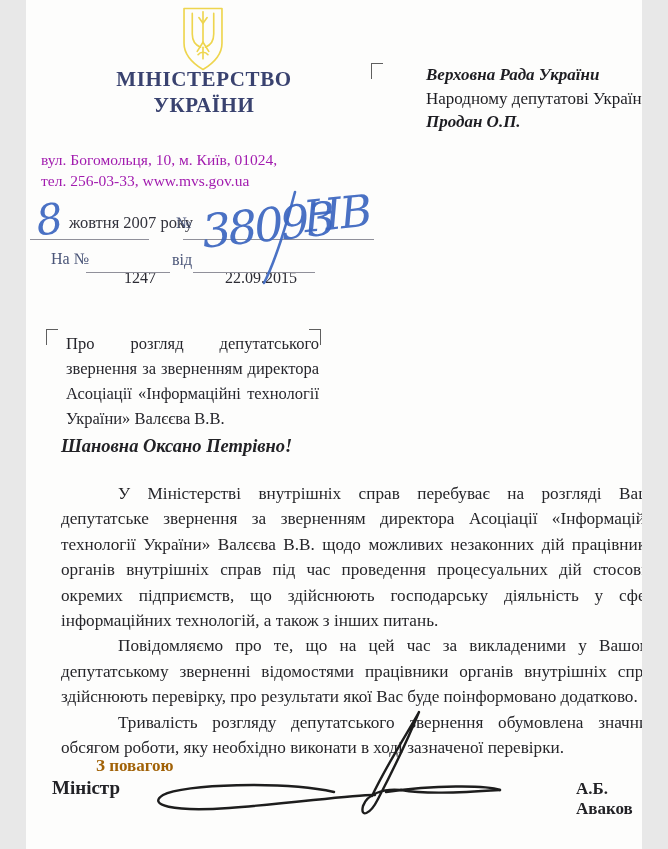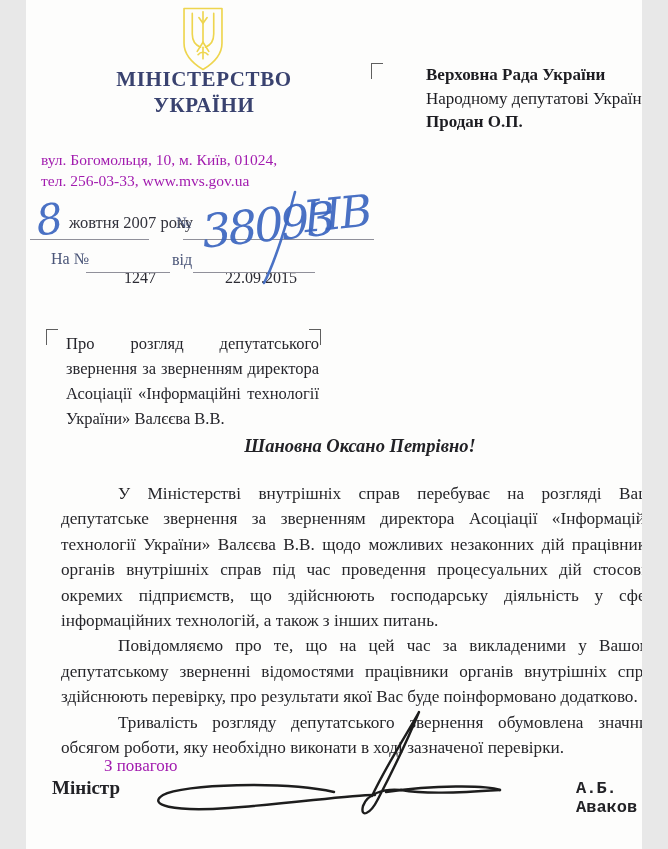--- a/index.html
+++ b/index.html
@@ -26,21 +26,21 @@
   .addr{
     left:15px;
     font-size:15.5px;line-height:21px;
     color:#a21caf;
   }
   .addr1{top:149px;}
   .addr2{top:170px;}
 
   
   .recipient{left:400px;top:63px;width:235px;font-size:17px;line-height:23.5px;color:#1d1d22;}
-  .recipient .bold{font-weight:bold;}
+  .recipient .bold{font-weight:bold;font-style:italic;}
   .corner{width:11px;height:15px;}
   .corner-l{border-left:1.5px solid #5f5f5f;border-top:1.5px solid #5f5f5f;}
   .corner-r{border-right:1.5px solid #5f5f5f;border-top:1.5px solid #5f5f5f;}
 
   
   .date-printed{left:43px;top:213px;font-size:16.5px;color:#33333c;}
   .numero-sign{left:150px;top:214px;font-size:16px;color:#4a5578;z-index:1;}
   .uline{border-bottom:1.2px solid #90909a;height:1px;}
   .ref-label{font-size:16px;color:#4a5578;}
   .ref-value{font-size:16px;color:#2b2b33;margin-top:20px;}
@@ -48,38 +48,37 @@
   
   .subject{
     left:40px;top:331px;width:253px;
     font-size:16.5px;line-height:25px;
     text-align:justify;color:#26262c;
   }
 
   
   .salutation{
     left:35px;top:436px;width:598px;
-    text-align:center;
     font-weight:bold;font-style:italic;
     font-size:18.5px;color:#222226;
   }
 
   
   .body-text{
     left:35px;top:481px;width:598px;
     font-size:17.2px;line-height:25.4px;
     text-align:justify;
     color:#26262a;
   }
   .body-text p{margin:0;text-indent:57px;}
 
   
-  .closing-regards{left:78px;top:756px;font-weight:normal;font-size:17px;color:#a21caf;}
+  .closing-regards{left:70px;top:756px;font-weight:bold;font-size:17px;color:#a16207;}
   .closing-title{left:26px;top:777px;font-weight:bold;font-size:19px;color:#222226;}
-  .closing-name{left:550px;top:779px;font-weight:bold;font-size:17px;color:#222226;font-family:Liberation Mono, monospace;}
+  .closing-name{left:550px;top:779px;font-weight:bold;font-size:17px;color:#222226;}
   svg text.hand{
     font-family:"DejaVu Serif",serif;
     font-style:italic;
     fill:#3b66c0;
     opacity:0.92;
   }
 </style>
 </head>
 <body>
 

